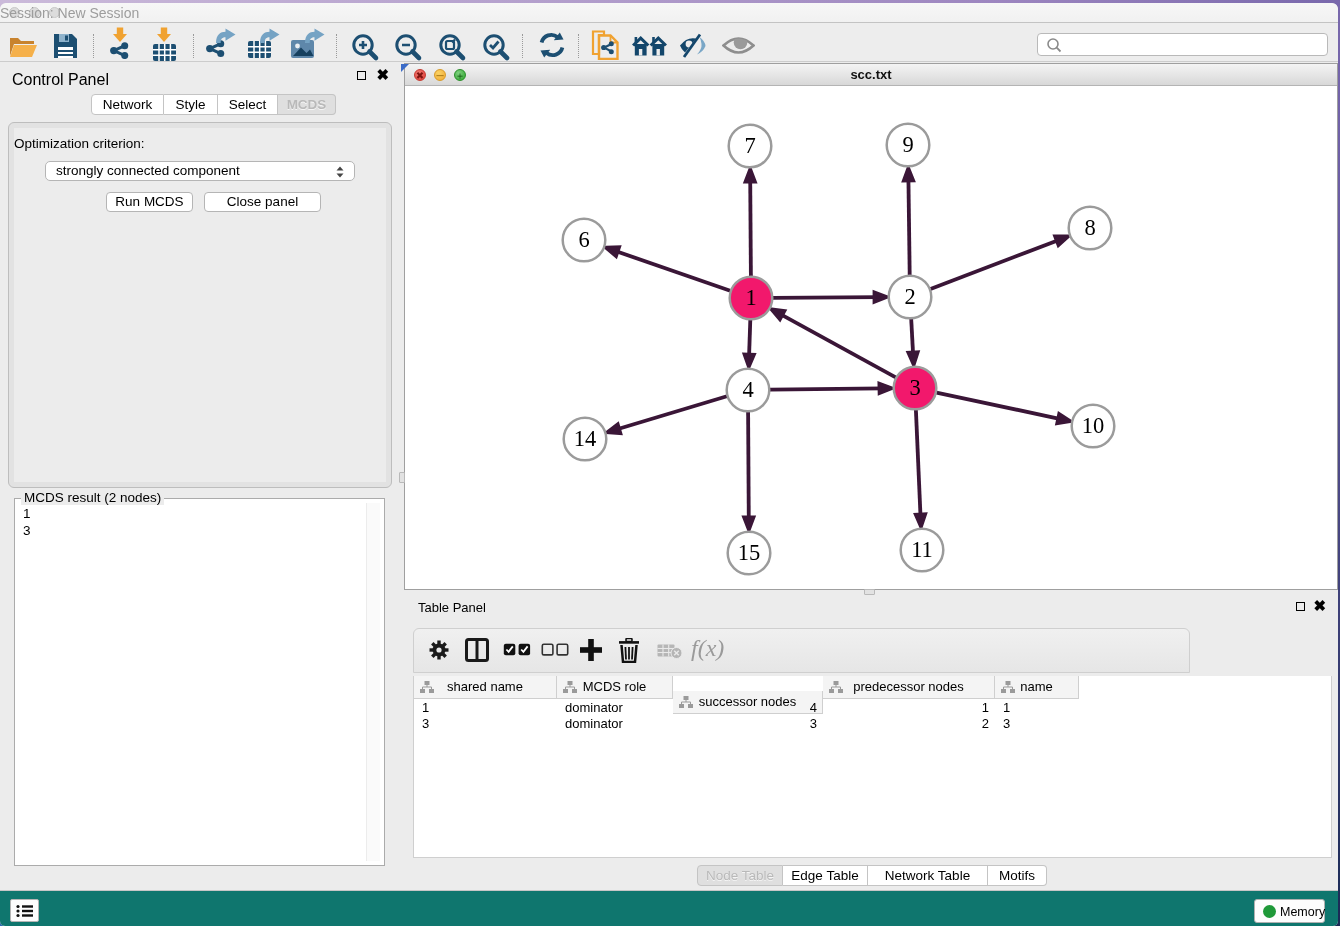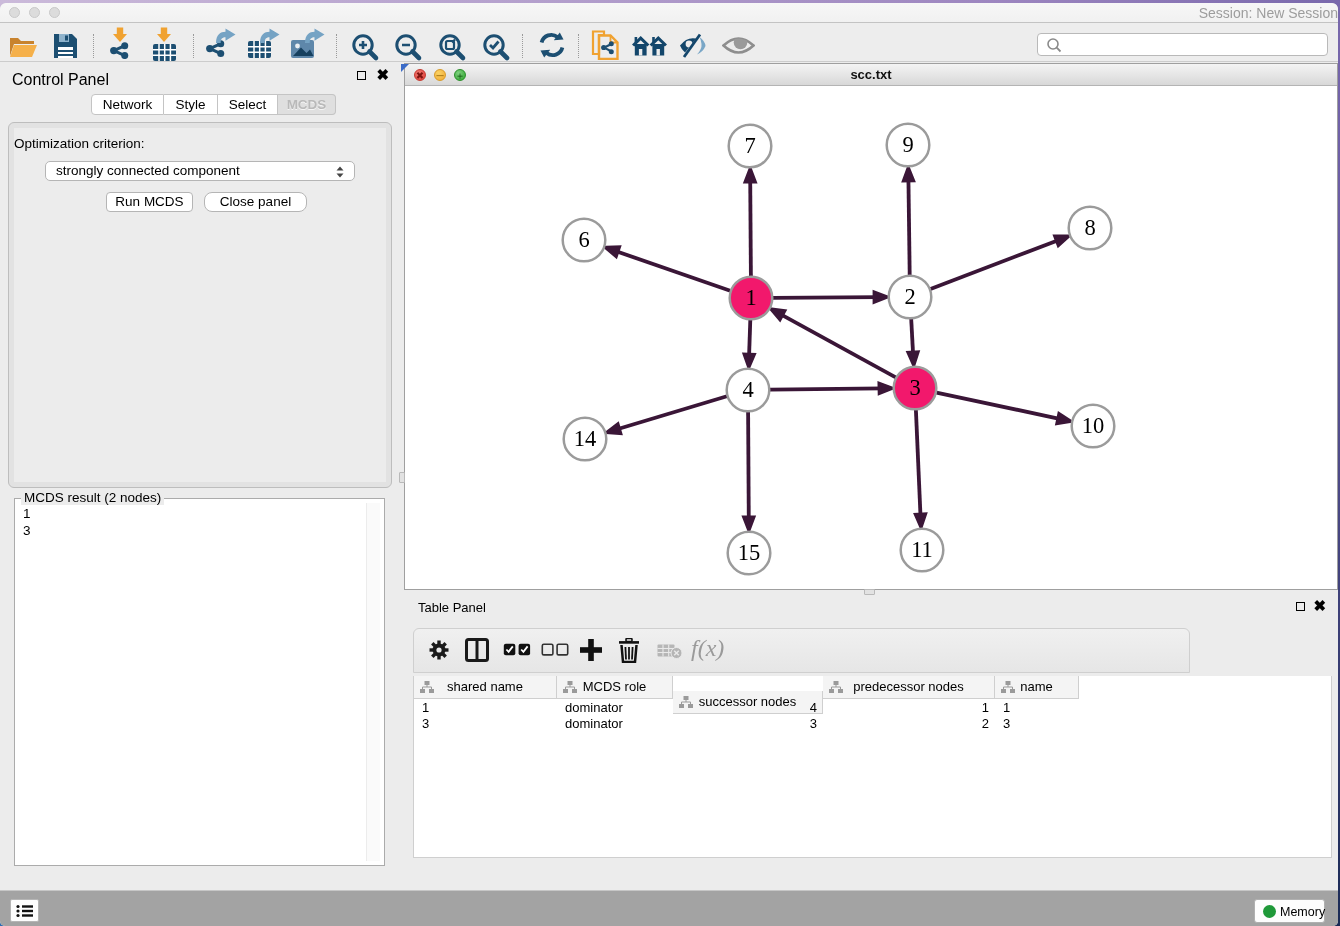--- a/index.html
+++ b/index.html
@@ -7,21 +7,21 @@
   body { font-family:"Liberation Sans", sans-serif;
          background: radial-gradient(circle at 0% 100%, #2e6cb0 0px, #2e6cb0 10px, rgba(46,108,176,0) 18px), linear-gradient(125deg, #cbbada 0%, #b6a2ce 25%, #9d86c0 50%, #6a5ca4 75%, #1a2a55 100%); }
   .window { position:absolute; left:0; top:3px; width:1338px; height:923px;
             background:#ececec; border-radius:6px 6px 5px 5px; overflow:hidden; }
   
   .titlebar { position:absolute; left:0; top:0; width:100%; height:20px;
               background:linear-gradient(#f7f7f7,#f1f1f1); border-bottom:1px solid #c3c3c3;
               border-radius:6px 6px 0 0; }
   .tl { position:absolute; top:4px; width:11px; height:11px; border-radius:50%;
         background:#dcdcdc; border:1px solid #c8c8c8; }
-  .title-text { position:absolute; top:2px; left:0; width:100%; text-align:right;
+  .title-text { position:absolute; top:2px; left:0; width:100%; text-align:left;
                 font-size:14px; color:#9d9d9d; }
   
   .toolbar { position:absolute; left:0; top:20px; width:100%; height:39px;
              background:#ededed; border-bottom:1px solid #cccccc; }
   .tb-sep { position:absolute; top:11px; height:24px; width:0;
             border-left:1px dotted #9a9a9a; }
   .tb-ic { position:absolute; top:9px; }
   .searchbox { position:absolute; left:1037px; top:10px; width:291px; height:23px;
                background:#ffffff; border:1px solid #b9b9b9; border-radius:4px; }
   
@@ -66,21 +66,21 @@
   .ttable { position:absolute; left:9px; top:81px; width:919px; height:182px;
             background:#ffffff; border:1px solid #cfcfcf; border-top:none; }
   .thead { position:absolute; left:0; top:0; height:23px; display:flex; }
   .th { background:#f4f4f4; border-right:1px solid #cfcfcf; border-bottom:1px solid #cfcfcf;
         font-size:13px; position:relative; height:23px; }
   .th span { position:absolute; width:100%; text-align:center; top:3px; left:0; }
   .trow { position:absolute; font-size:13px; height:16px; }
   
   
   .statusbar { position:absolute; left:0; top:887px; width:100%; height:36px;
-               background:#a3a3a3; border-top:1px solid #c6c6c6;padding-left:20px; }
+               background:#0f766e; border-top:1px solid #c6c6c6;padding-left:20px; }
 </style>
 </head>
 <body>
 <div class="window">
 
   <div class="titlebar">
     <div class="tl" style="left:9px;"></div>
     <div class="tl" style="left:29px;"></div>
     <div class="tl" style="left:49px;"></div>
     <div class="title-text">Session: New Session</div>
@@ -266,21 +266,21 @@
     <div class="tabpane">
       <div class="tabinner">
         <div class="optlabel">Optimization criterion:</div>
         <div class="combo">strongly connected component
           <svg width="10" height="14" style="position:absolute;right:9px;top:3px" viewBox="0 0 10 14">
             <path d="M1.5 5.5 L5 1.5 L8.5 5.5 Z" fill="#444"></path>
             <path d="M1.5 8.5 L5 12.5 L8.5 8.5 Z" fill="#444"></path>
           </svg>
         </div>
         <div class="btn" style="left:92px;top:64px;width:87px;">Run MCDS</div>
-        <div class="btn" style="left:190px;top:64px;width:103px;border-radius:8px;">Close panel</div>
+        <div class="btn" style="left:190px;top:64px;width:117px;">Close panel</div>
       </div>
     </div>
     <div class="groupbox">
       <div class="grouplabel">MCDS result (2 nodes)</div>
       <div class="mcds-list" style="left:8px;">1<br>3</div>
       <div class="vscroll"></div>
     </div>
   </div>
 
   <div class="netframe">
@@ -482,20 +482,26 @@
         <div class="trow" style="left:259px;top:24px;width:144px;text-align:right;">4</div>
         <div class="trow" style="left:409px;top:24px;width:166px;text-align:right;">1</div>
         <div class="trow" style="left:589px;top:24px;">1</div>
         <div class="trow" style="left:8px;top:40px;">3</div>
         <div class="trow" style="left:151px;top:40px;">dominator</div>
         <div class="trow" style="left:259px;top:40px;width:144px;text-align:right;">3</div>
         <div class="trow" style="left:409px;top:40px;width:166px;text-align:right;">2</div>
         <div class="trow" style="left:589px;top:40px;">3</div>
       </div>
     </div>
+    <div class="seg" style="left:293px;top:270px;font-size:13.5px;">
+      <div style="width:86px;" class="dis">Node Table</div>
+      <div style="width:85px;">Edge Table</div>
+      <div style="width:120px;">Network Table</div>
+      <div style="width:59px;">Motifs</div>
+    </div>
   </div>
 
   <div style="position:absolute;left:399px;top:469px;width:6px;height:11px;background:#e2e2e2;border:1px solid #b9b9b9;border-radius:1px;"></div>
   <div style="position:absolute;left:864px;top:586px;width:11px;height:6px;background:#e2e2e2;border:1px solid #b9b9b9;border-radius:1px;"></div>
   <svg style="position:absolute;left:401px;top:61px" width="8" height="8" viewBox="0 0 8 8">
       <path d="M0 0 L8 0 L0 8 Z" fill="#3c6cc8"></path>
     </svg>
 
   <div class="statusbar">
     <div style="position:absolute;left:10px;top:8px;width:29px;height:23px;background:#fdfdfd;border:1px solid #b5b5b5;border-radius:2px;">

